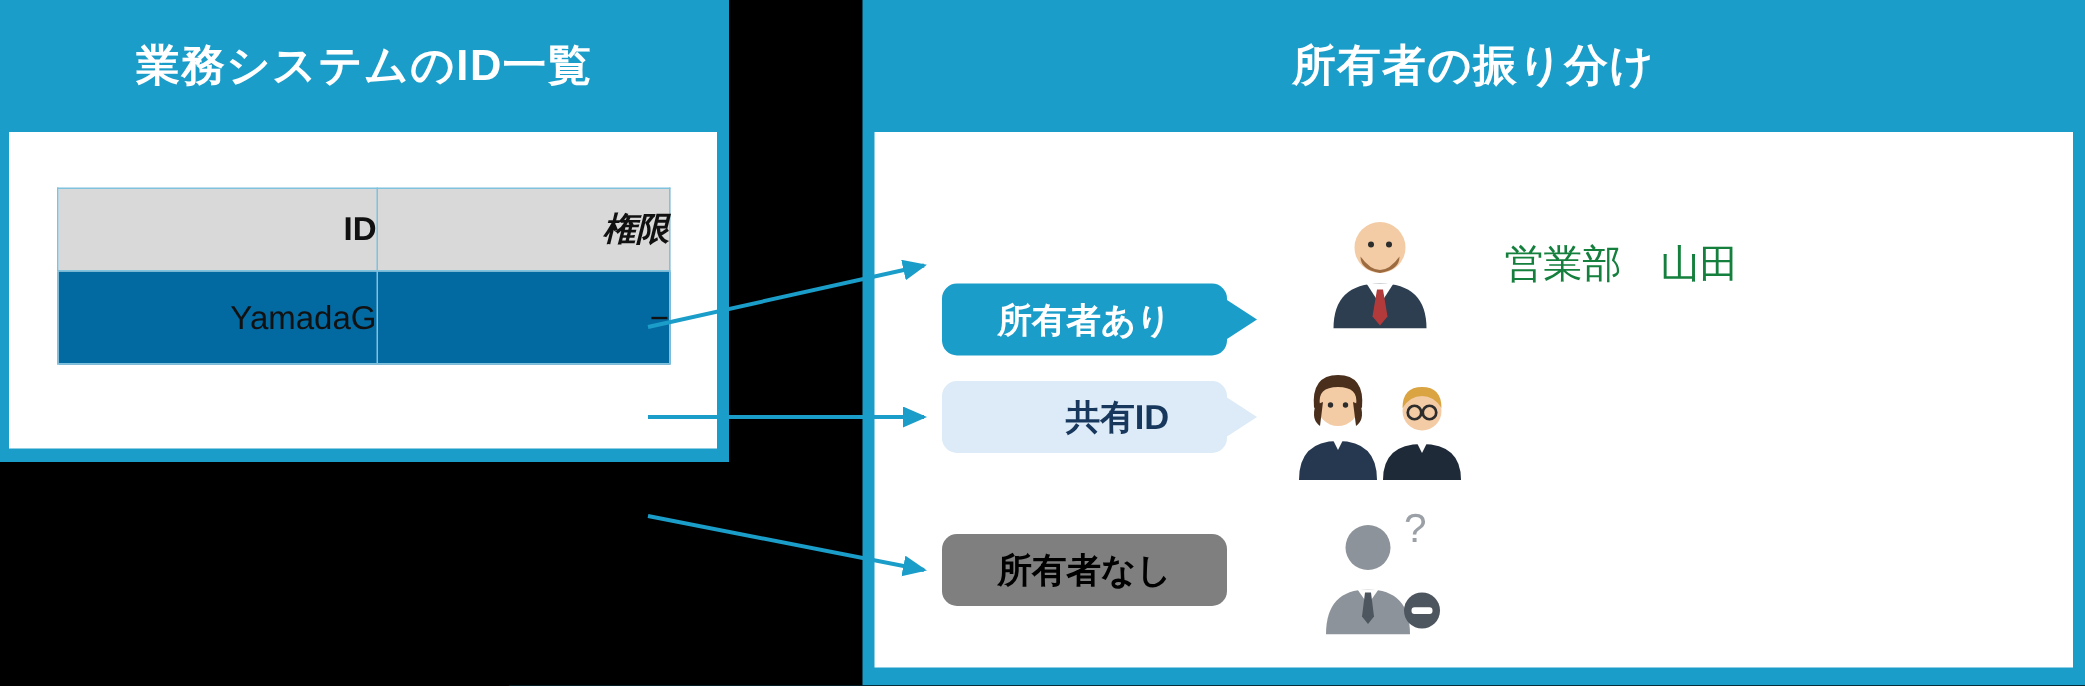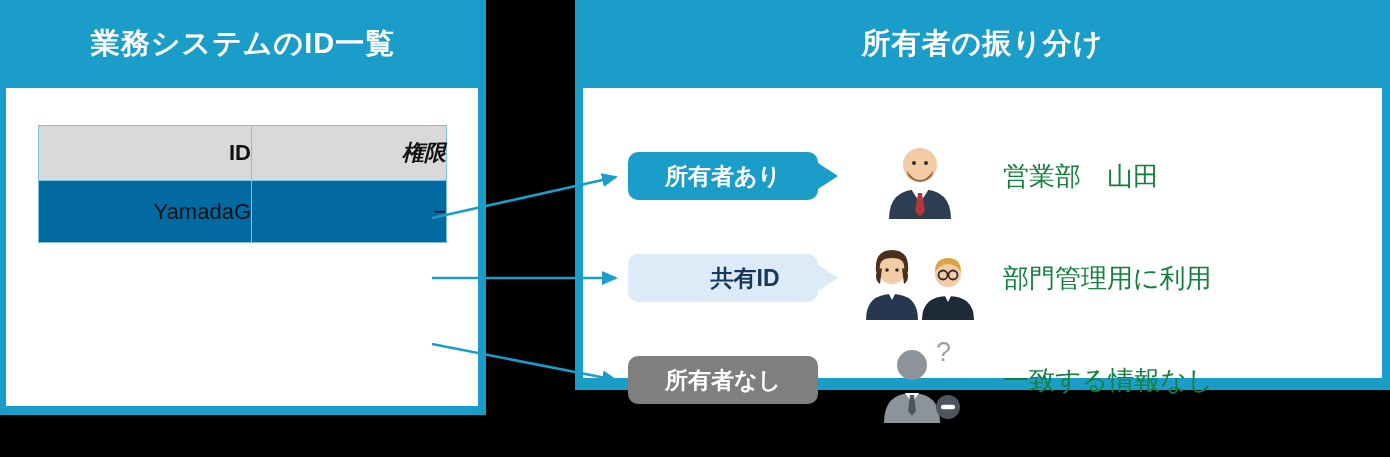--- a/index.html
+++ b/index.html
@@ -2,22 +2,22 @@
 <html style="--accent: #1b9dc9; --badge_shared_bg: #dcebf7; --badge_shared_text: #17375d; --badge_none_bg: #7f7f7f; --table_header_bg: #d9d9d9; --table_border: #7fc2de; --panel_bg: #ffffff; --background: #000000;"><head>
 <meta charset="utf-8">
 <style>
   * { margin:0; padding:0; box-sizing:border-box; }
   html,body { background:#000; }
   body { font-family:"Liberation Sans","DejaVu Sans",sans-serif; }
 
   .canvas { position:relative; width:1390px; height:457px; background:var(--background,#000); overflow:hidden; }
 
   .panel { position:absolute; background:var(--accent,#1b9dc9); z-index:1; }
-  .panel-left  { left:0;   top:0; width:486px; height:415px; }
-  .panel-right { left:575px; top:0; width:815px; height:390px; }
+  .panel-left  { left:0;   top:0; width:486px; height:308px; }
+  .panel-right { left:575px; top:0; width:815px; height:457px; }
 
   .panel-title { height:88px; display:flex; align-items:center; justify-content:center;
                  color:#fff; font-weight:bold; font-size:29px; letter-spacing:1px; }
 
   .panel-body { position:absolute; background:var(--panel_bg,#fff); }
   .panel-left  .panel-body { left:6px; right:8px; top:88px; bottom:9px; }
   .panel-right .panel-body { left:8px; right:8px; top:88px; bottom:12px; }
 
   
   .id-table { position:absolute; left:32px; top:37px; border-collapse:collapse; font-size:22px; color:#111; }
@@ -27,23 +27,23 @@
   .col-id { width:213px; } .col-perm { width:195px;font-style:italic; }
 
   
   .owner-row { position:absolute; left:0; width:100%; height:104px; }
   .row-1 { top:36px; } .row-2 { top:138px; } .row-3 { top:240px; }
 
   .badge { position:absolute; left:45px; top:50%; transform:translateY(-50%);
            width:190px; height:48px; border-radius:10px;
            display:flex; align-items:center; justify-content:center;
            font-size:23px; font-weight:bold; }
-  .badge-cyan  { background:var(--accent,#1b9dc9); color:#fff; }
+  .badge-cyan  { background:var(--accent,#1b9dc9); color:#fff;margin-top:37px; }
   .badge-light { background:var(--badge_shared_bg,#dcebf7); color:var(--badge_shared_text,#17375d);padding-left:44px; }
-  .badge-gray  { background:var(--badge_none_bg,#7f7f7f); color:#ffffff;align-items:center; }
+  .badge-gray  { background:var(--badge_none_bg,#7f7f7f); color:#000000;align-items:center; }
 
   .tail { position:absolute; left:100%; top:50%; transform:translateY(-50%);
           width:0; height:0; border-top:13px solid transparent; border-bottom:13px solid transparent;
           border-left:20px solid transparent; }
   .tail-cyan  { border-left-color:var(--accent,#1b9dc9); }
   .tail-light { border-left-color:var(--badge_shared_bg,#dcebf7); }
 
   .icon-box { position:absolute; left:272px; width:130px; top:50%; transform:translateY(-50%);
               display:flex; justify-content:center; align-items:center; }
   .owner-label { position:absolute; left:420px; top:50%; transform:translateY(-50%);
@@ -119,39 +119,37 @@
             <circle cx="35" cy="34" r="1.8" fill="#2d2d2d"></circle>
             <path d="M60 84 Q60 60 86 60 Q112 60 112 84 Z" fill="#1f2a38"></path>
             <path d="M83 60 L86 66 L89 60 Z" fill="#fff"></path>
             <circle cx="86" cy="38" r="13" fill="#f3cba5"></circle>
             <path d="M73 36 Q73 22 86 22 Q99 22 99 36 Q94 28 86 28 Q78 28 73 36 Z" fill="#d9a441"></path>
             <circle cx="81" cy="39" r="4.5" fill="none" stroke="#2d2d2d" stroke-width="1.8"></circle>
             <circle cx="91" cy="39" r="4.5" fill="none" stroke="#2d2d2d" stroke-width="1.8"></circle>
             <line x1="85.5" y1="39" x2="86.5" y2="39" stroke="#2d2d2d" stroke-width="1.8"></line>
           </svg>
         </div>
-        <div class="owner-label">部門管理用に利用</div>
       </div>
 
       <div class="owner-row row-3">
         <div class="badge badge-gray">
           <span>所有者なし</span>
         </div>
         <div class="icon-box">
           <svg width="92" height="86" viewBox="0 0 92 86" aria-hidden="true">
             <text x="62" y="24" font-size="27" fill="#9aa0a6" font-family="sans-serif">?</text>
             <circle cx="38" cy="28" r="15" fill="#8d939a"></circle>
             <path d="M10 86 Q10 56 38 56 Q66 56 66 86 Z" fill="#8d939a"></path>
             <path d="M31 56 L38 66 L45 56 Z" fill="#fff"></path>
             <path d="M36 58 h4 l2 16 -4 5 -4 -5 Z" fill="#4d555e"></path>
             <circle cx="74" cy="70" r="12" fill="#4d555e"></circle>
             <rect x="67" y="67.8" width="14" height="4.5" rx="2" fill="#fff"></rect>
           </svg>
         </div>
-        <div class="owner-label">一致する情報なし</div>
       </div>
 
     </div>
   </div>
 
   <svg class="arrows" viewBox="0 0 1390 457">
     <defs>
       <marker id="arrowhead" markerUnits="userSpaceOnUse" markerWidth="18" markerHeight="16" refX="14" refY="7" orient="auto">
         <path class="arrowhead-shape" d="M0,0 L16,7 L0,14 Z" fill="#1b9dc9"></path>
       </marker>

